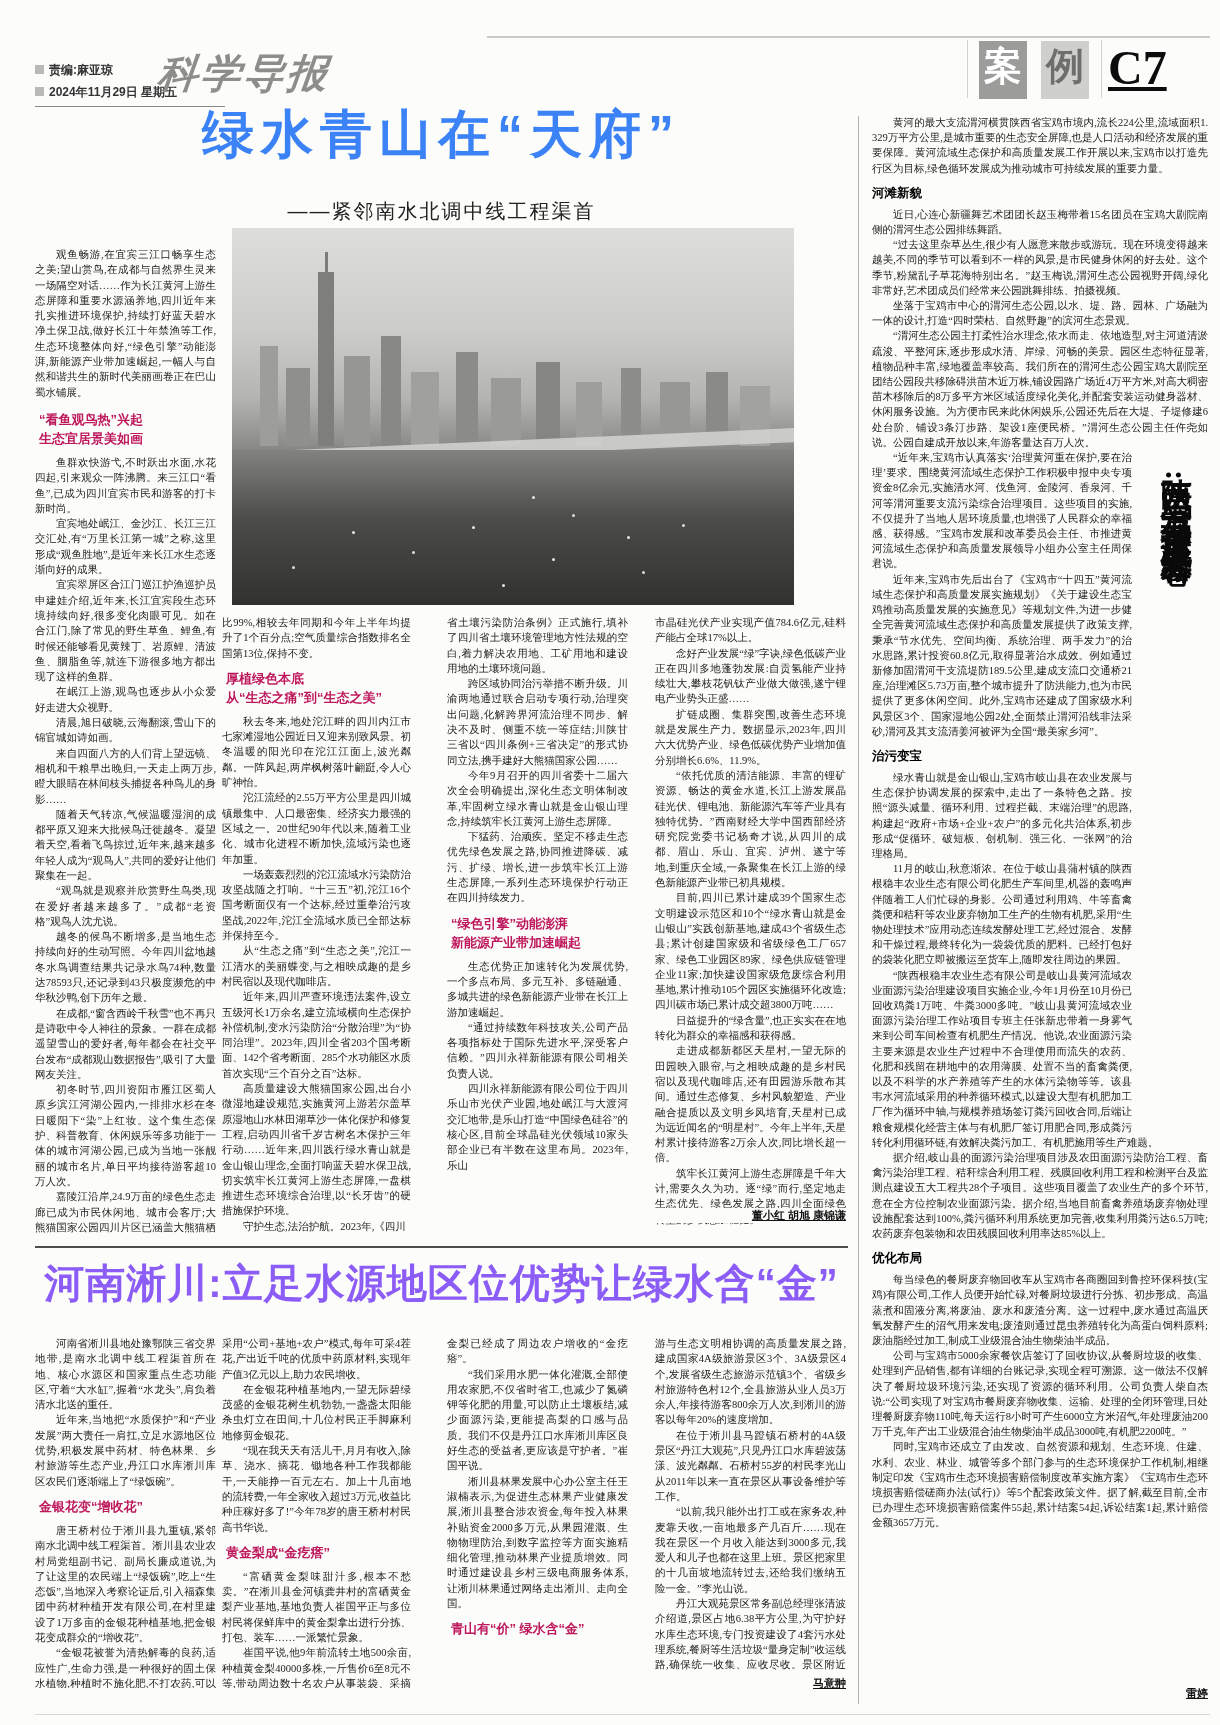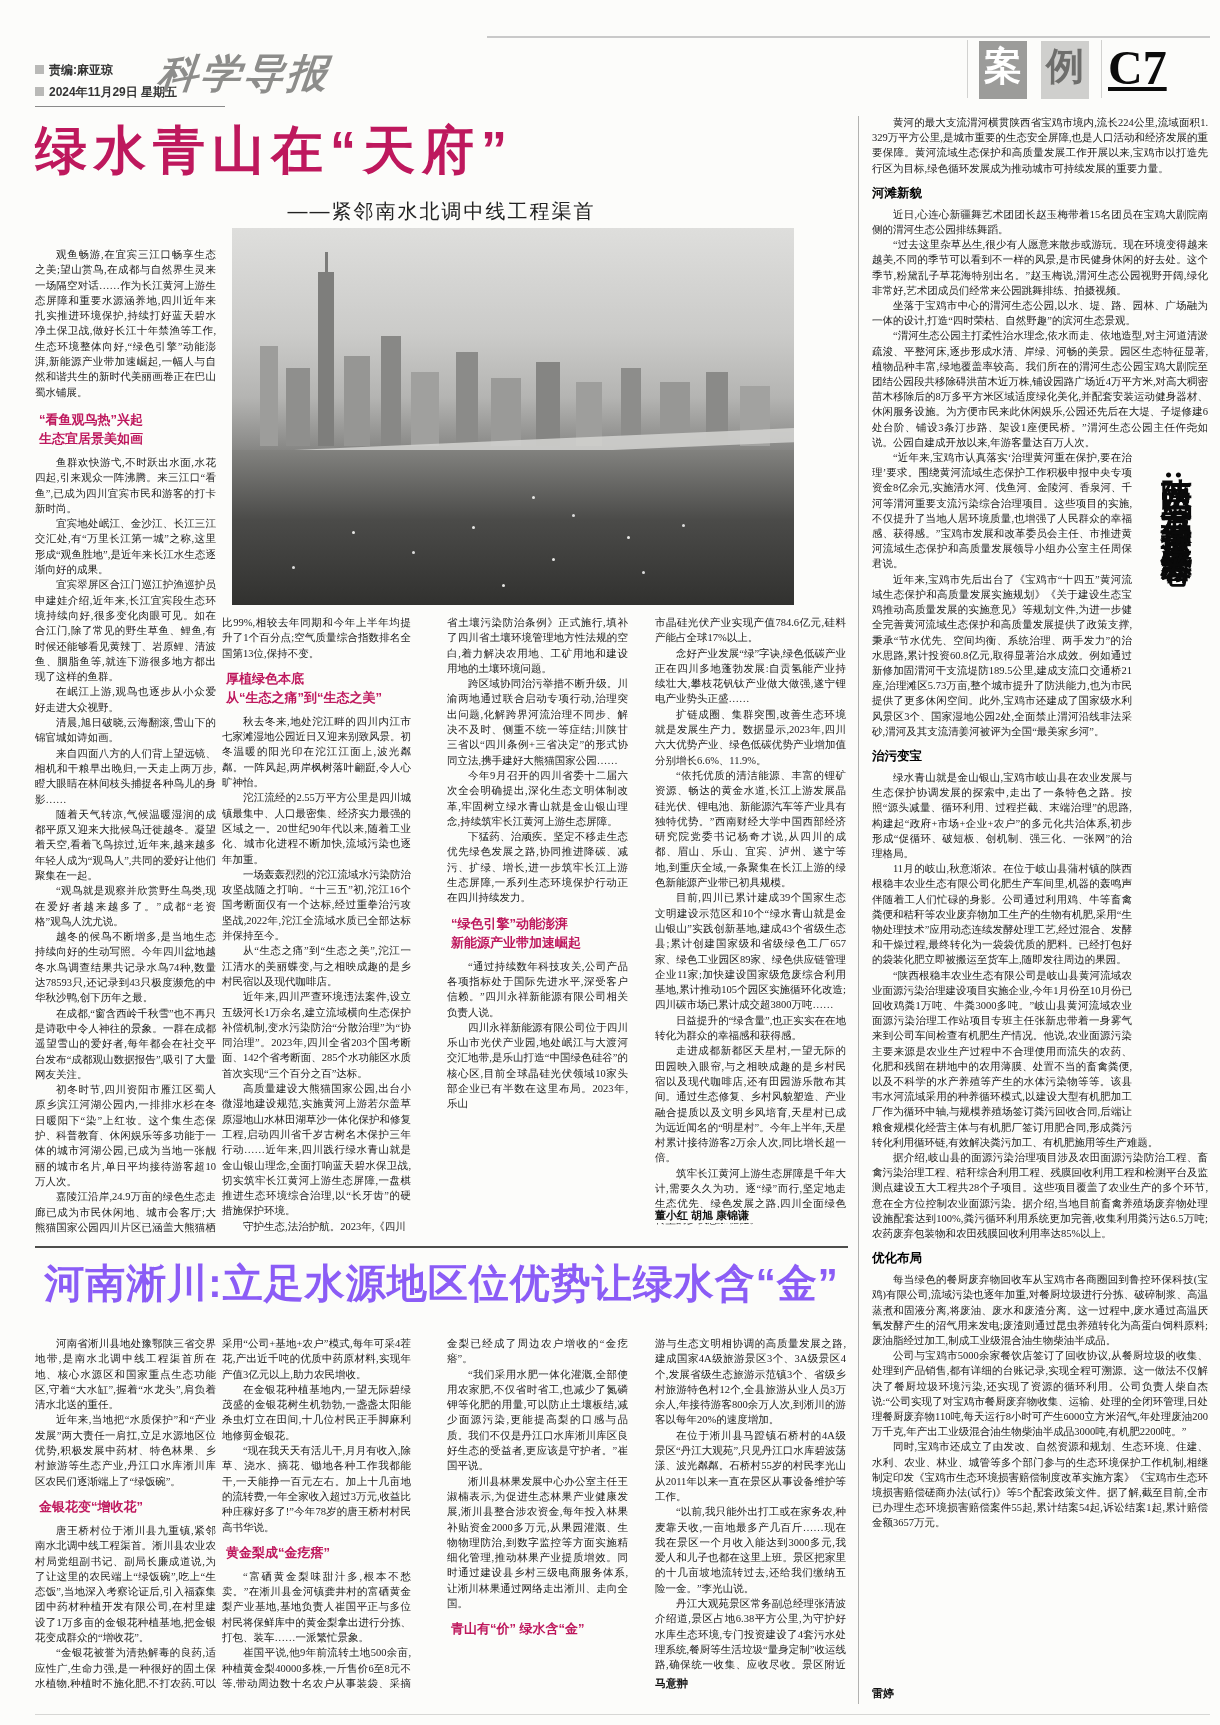--- a/index.html
+++ b/index.html
@@ -19,36 +19,36 @@
   .badge{top:41px;width:48px;height:58px;text-align:center;line-height:58px;
          font:700 38px "Liberation Serif",serif;}
   .badge-dark{left:979px;background:#9c9c9a;color:#fff;}
   .badge-light{left:1041px;background:#cfcfcd;color:#6e6e6c;}
   .pageno{left:1108px;top:40px;font:700 48px "Liberation Serif",serif;color:#0c0c0c;text-decoration:underline;}
   
   .vdiv{left:858px;top:116px;width:1px;height:1588px;background:#b2b2b0;}
   .hdiv{left:35px;top:1246px;width:813px;height:2px;background:#4d4d4b;}
   .foot-rule{left:35px;top:1714px;width:1175px;height:1px;background:#d6d6d4;}
   
-  .main-h1{left:35px;top:116px;width:813px;text-align:left;
-           font:700 52px "Liberation Sans","DejaVu Sans",sans-serif;color:#be185d;letter-spacing:7px;}
+  .main-h1{left:35px;top:100px;width:813px;text-align:center;
+           font:700 52px "Liberation Sans","DejaVu Sans",sans-serif;color:#3b82f6;letter-spacing:7px;}
   .main-sub{left:35px;top:198px;width:813px;text-align:center;
             font:500 20px "Liberation Sans","DejaVu Sans",sans-serif;color:#222;letter-spacing:2px;}
   .col{position:absolute;overflow:hidden;font-size:10.5px;line-height:15.3px;text-align:justify;}
   .col p{margin:0;text-indent:2em;word-break:break-all;}
   .col p.nc{text-indent:0;}
   .col .shead{font:700 13px "Liberation Sans","DejaVu Sans",sans-serif;line-height:19px;
               margin:8px 4px 7px;text-indent:0;color:#be185d;}
   .col .shead.first{margin-top:10px;}
   #mc1{left:35px;top:247px;width:181px;height:990px;}
   #mc2{left:222px;top:615px;width:189px;height:622px;}
   #mc3{left:447px;top:615px;width:181px;height:622px;}
   #mc4{left:655px;top:615px;width:191px;height:622px;}
   .byline{position:absolute;font:700 11px "Liberation Sans","DejaVu Sans",sans-serif;
-          text-align:left;color:#111;background:#fcfcfa;}
+          text-align:right;color:#111;background:#fcfcfa;text-decoration:underline;}
   .byline-main{left:655px;top:1208px;width:191px;}
   .byline-bottom{left:655px;top:1676px;width:191px;}
   .byline-right{left:872px;top:1686px;width:336px;}
   
   .photo{left:232px;top:228px;width:562px;height:377px;overflow:hidden;
          background:linear-gradient(180deg,#dededc 0%,#cbcbc9 28%,#b4b4b2 45%,#8d8d8b 57%,#565654 72%,#2f2f2d 100%);}
   .photo .b{position:absolute;}
   .b1{left:28px;top:118px;width:18px;height:100px;background:#9d9d9b;}
   .b2{left:54px;top:140px;width:24px;height:78px;background:#8f8f8d;}
   .spire{left:93px;top:24px;width:3px;height:22px;background:#7c7c7a;}
@@ -171,20 +171,21 @@
 
   <div class="col" id="mc3">
     <p class="nc">省土壤污染防治条例》正式施行,填补了四川省土壤环境管理地方性法规的空白,着力解决农用地、工矿用地和建设用地的土壤环境问题。</p>
     <p>跨区域协同治污举措不断升级。川渝两地通过联合启动专项行动,治理突出问题,化解跨界河流治理不同步、解决不及时、侧重不统一等症结;川陕甘三省以“四川条例+三省决定”的形式协同立法,携手建好大熊猫国家公园……</p>
     <p>今年9月召开的四川省委十二届六次全会明确提出,深化生态文明体制改革,牢固树立绿水青山就是金山银山理念,持续筑牢长江黄河上游生态屏障。</p>
     <p>下猛药、治顽疾。坚定不移走生态优先绿色发展之路,协同推进降碳、减污、扩绿、增长,进一步筑牢长江上游生态屏障,一系列生态环境保护行动正在四川持续发力。</p>
     <div class="shead">
       <div>“绿色引擎”动能澎湃</div>
       <div>新能源产业带加速崛起</div>
     </div>
+    <p>生态优势正加速转化为发展优势,一个多点布局、多元互补、多链融通、多城共进的绿色新能源产业带在长江上游加速崛起。</p>
     <p>“通过持续数年科技攻关,公司产品各项指标处于国际先进水平,深受客户信赖。”四川永祥新能源有限公司相关负责人说。</p>
     <p>四川永祥新能源有限公司位于四川乐山市光伏产业园,地处岷江与大渡河交汇地带,是乐山打造“中国绿色硅谷”的核心区,目前全球晶硅光伏领域10家头部企业已有半数在这里布局。2023年,乐山</p>
   </div>
 
   <div class="col" id="mc4">
     <p class="nc">市晶硅光伏产业实现产值784.6亿元,硅料产能占全球17%以上。</p>
     <p>念好产业发展“绿”字诀,绿色低碳产业正在四川多地蓬勃发展:自贡氢能产业持续壮大,攀枝花钒钛产业做大做强,遂宁锂电产业势头正盛……</p>
     <p>扩链成圈、集群突围,改善生态环境就是发展生产力。数据显示,2023年,四川六大优势产业、绿色低碳优势产业增加值分别增长6.6%、11.9%。</p>
     <p>“依托优质的清洁能源、丰富的锂矿资源、畅达的黄金水道,长江上游发展晶硅光伏、锂电池、新能源汽车等产业具有独特优势。”西南财经大学中国西部经济研究院党委书记杨奇才说,从四川的成都、眉山、乐山、宜宾、泸州、遂宁等地,到重庆全域,一条聚集在长江上游的绿色新能源产业带已初具规模。</p>
     <p>目前,四川已累计建成39个国家生态文明建设示范区和10个“绿水青山就是金山银山”实践创新基地,建成43个省级生态县;累计创建国家级和省级绿色工厂657家、绿色工业园区89家、绿色供应链管理企业11家;加快建设国家级危废综合利用基地,累计推动105个园区实施循环化改造;四川碳市场已累计成交超3800万吨……</p>
@@ -243,20 +244,20 @@
       <div class="vhead">陕西宝鸡:书写保护黄河流域生态新答卷</div>
     </div>
     <p>“近年来,宝鸡市认真落实‘治理黄河重在保护,要在治理’要求。围绕黄河流域生态保护工作积极申报中央专项资金8亿余元,实施清水河、伐鱼河、金陵河、香泉河、千河等渭河重要支流污染综合治理项目。这些项目的实施,不仅提升了当地人居环境质量,也增强了人民群众的幸福感、获得感。”宝鸡市发展和改革委员会主任、市推进黄河流域生态保护和高质量发展领导小组办公室主任周保君说。</p>
     <p>近年来,宝鸡市先后出台了《宝鸡市“十四五”黄河流域生态保护和高质量发展实施规划》《关于建设生态宝鸡推动高质量发展的实施意见》等规划文件,为进一步健全完善黄河流域生态保护和高质量发展提供了政策支撑,秉承“节水优先、空间均衡、系统治理、两手发力”的治水思路,累计投资60.8亿元,取得显著治水成效。例如通过新修加固渭河干支流堤防189.5公里,建成支流口交通桥21座,治理滩区5.73万亩,整个城市提升了防洪能力,也为市民提供了更多休闲空间。此外,宝鸡市还建成了国家级水利风景区3个、国家湿地公园2处,全面禁止渭河沿线非法采砂,渭河及其支流清姜河被评为全国“最美家乡河”。</p>
     <h3>治污变宝</h3>
     <p>绿水青山就是金山银山,宝鸡市岐山县在农业发展与生态保护协调发展的探索中,走出了一条特色之路。按照“源头减量、循环利用、过程拦截、末端治理”的思路,构建起“政府+市场+企业+农户”的多元化共治体系,初步形成“促循环、破短板、创机制、强三化、一张网”的治理格局。</p>
     <p>11月的岐山,秋意渐浓。在位于岐山县蒲村镇的陕西根稳丰农业生态有限公司化肥生产车间里,机器的轰鸣声伴随着工人们忙碌的身影。公司通过利用鸡、牛等畜禽粪便和秸秆等农业废弃物加工生产的生物有机肥,采用“生物处理技术”应用动态连续发酵处理工艺,经过混合、发酵和干燥过程,最终转化为一袋袋优质的肥料。已经打包好的袋装化肥立即被搬运至货车上,随即发往周边的果园。</p>
     <p>“陕西根稳丰农业生态有限公司是岐山县黄河流域农业面源污染治理建设项目实施企业,今年1月份至10月份已回收鸡粪1万吨、牛粪3000多吨。”岐山县黄河流域农业面源污染治理工作站项目专班主任张新忠带着一身雾气来到公司车间检查有机肥生产情况。他说,农业面源污染主要来源是农业生产过程中不合理使用而流失的农药、化肥和残留在耕地中的农用薄膜、处置不当的畜禽粪便,以及不科学的水产养殖等产生的水体污染物等等。该县韦水河流域采用的种养循环模式,以建设大型有机肥加工厂作为循环中轴,与规模养殖场签订粪污回收合同,后端让粮食规模化经营主体与有机肥厂签订用肥合同,形成粪污转化利用循环链,有效解决粪污加工、有机肥施用等生产难题。</p>
     <p>据介绍,岐山县的面源污染治理项目涉及农田面源污染防治工程、畜禽污染治理工程、秸秆综合利用工程、残膜回收利用工程和检测平台及监测点建设五大工程共28个子项目。这些项目覆盖了农业生产的多个环节,意在全方位控制农业面源污染。据介绍,当地目前畜禽养殖场废弃物处理设施配套达到100%,粪污循环利用系统更加完善,收集利用粪污达6.5万吨;农药废弃包装物和农田残膜回收利用率达85%以上。</p>
     <h3>优化布局</h3>
-    <p>每当绿色的餐厨废弃物回收车从宝鸡市各商圈回到鲁控环保科技(宝鸡)有限公司,流域污染也逐年加重,对餐厨垃圾进行分拣、破碎制浆、高温蒸煮和固液分离,将废油、废水和废渣分离。这一过程中,废水通过高温厌氧发酵产生的沼气用来发电;废渣则通过昆虫养殖转化为高蛋白饲料原料;废油脂经过加工,制成工业级混合油生物柴油半成品。</p>
+    <p>每当绿色的餐厨废弃物回收车从宝鸡市各商圈回到鲁控环保科技(宝鸡)有限公司,工作人员便开始忙碌,对餐厨垃圾进行分拣、初步形成、高温蒸煮和固液分离,将废油、废水和废渣分离。这一过程中,废水通过高温厌氧发酵产生的沼气用来发电;废渣则通过昆虫养殖转化为高蛋白饲料原料;废油脂经过加工,制成工业级混合油生物柴油半成品。</p>
     <p>公司与宝鸡市5000余家餐饮店签订了回收协议,从餐厨垃圾的收集、处理到产品销售,都有详细的台账记录,实现全程可溯源。这一做法不仅解决了餐厨垃圾环境污染,还实现了资源的循环利用。公司负责人柴自杰说:“公司实现了对宝鸡市餐厨废弃物收集、运输、处理的全闭环管理,日处理餐厨废弃物110吨,每天运行8小时可产生6000立方米沼气,年处理废油200万千克,年产出工业级混合油生物柴油半成品3000吨,有机肥2200吨。”</p>
     <p>同时,宝鸡市还成立了由发改、自然资源和规划、生态环境、住建、水利、农业、林业、城管等多个部门参与的生态环境保护工作机制,相继制定印发《宝鸡市生态环境损害赔偿制度改革实施方案》《宝鸡市生态环境损害赔偿磋商办法(试行)》等5个配套政策文件。据了解,截至目前,全市已办理生态环境损害赔偿案件55起,累计结案54起,诉讼结案1起,累计赔偿金额3657万元。</p>
   </div>
 
   <div class="byline byline-right">雷婷</div>
 
 </div>
 
 </body></html>

